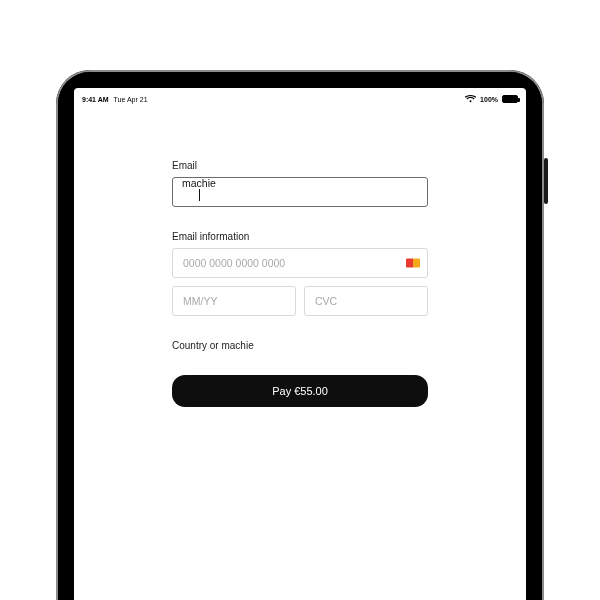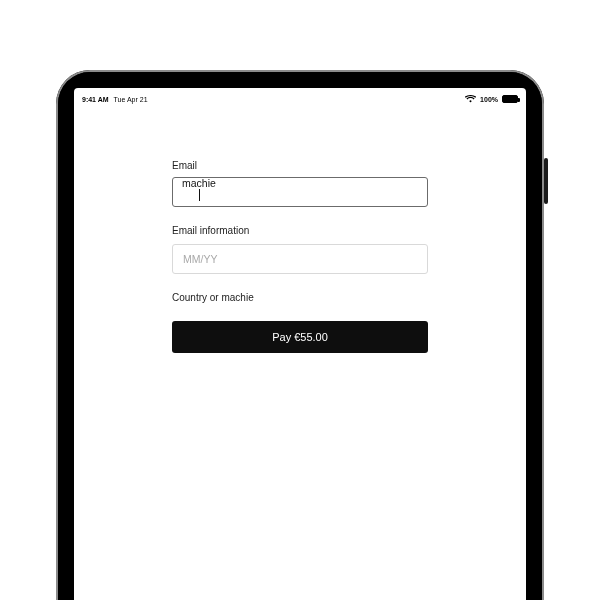--- a/index.html
+++ b/index.html
@@ -77,21 +77,21 @@
     transform: translateX(-50%);
     top: 72px;
     width: 256px;
   }
   .field-label {
     font-size: 10px;
     color: #222;
     margin-bottom: 6px;
     display:block;
   }
-  .group { margin-bottom: 18px; }
+  .group { margin-bottom: 24px; }
   .input {
     width: 100%;
     height: 30px;
     border: 1px solid #d9d9d9;
     border-radius: 3px;
     background: #fff;
     font-size: 10.5px;
     color: #111;
     padding: 0 10px;
     outline: none;
@@ -126,21 +126,21 @@
     transform: translateY(-50%);
     pointer-events: none;
   }
   .chevron svg { display:block; }
   .pay-btn {
     width: 100%;
     height: 32px;
     background: #0e0e0e;
     color: #fff;
     border: none;
-    border-radius: 3px;
+    border-radius: 13px;
     font-size: 11px;
     font-weight: 500;
     cursor: pointer;
   }
 
   
   .caret {
     display:inline-block;
     width:1px;
     height:12px;
@@ -191,22 +191,27 @@
             <input class="input focused" type="text" value="" readonly="" style="">
             <div class="email-overlay">
               <span>machie</span>
                 <span class="caret"></span>
             </div>
           </div>
         </div>
 
         <div class="group">
           <label class="field-label">Email information</label>
+          <div class="card-row">
+            <input class="input" type="text" placeholder="0000 0000 0000 0000" style="">
+            <span class="card-brand"></span>
+          </div>
           <div class="row-2">
             <input class="input" type="text" placeholder="MM/YY" style="">
+            <input class="input" type="text" placeholder="CVC" style="">
           </div>
         </div>
 
 
         <div class="group">
           <label class="field-label">Country or machie</label>
         </div>
 
         <button class="pay-btn">Pay €55.00</button>
 

